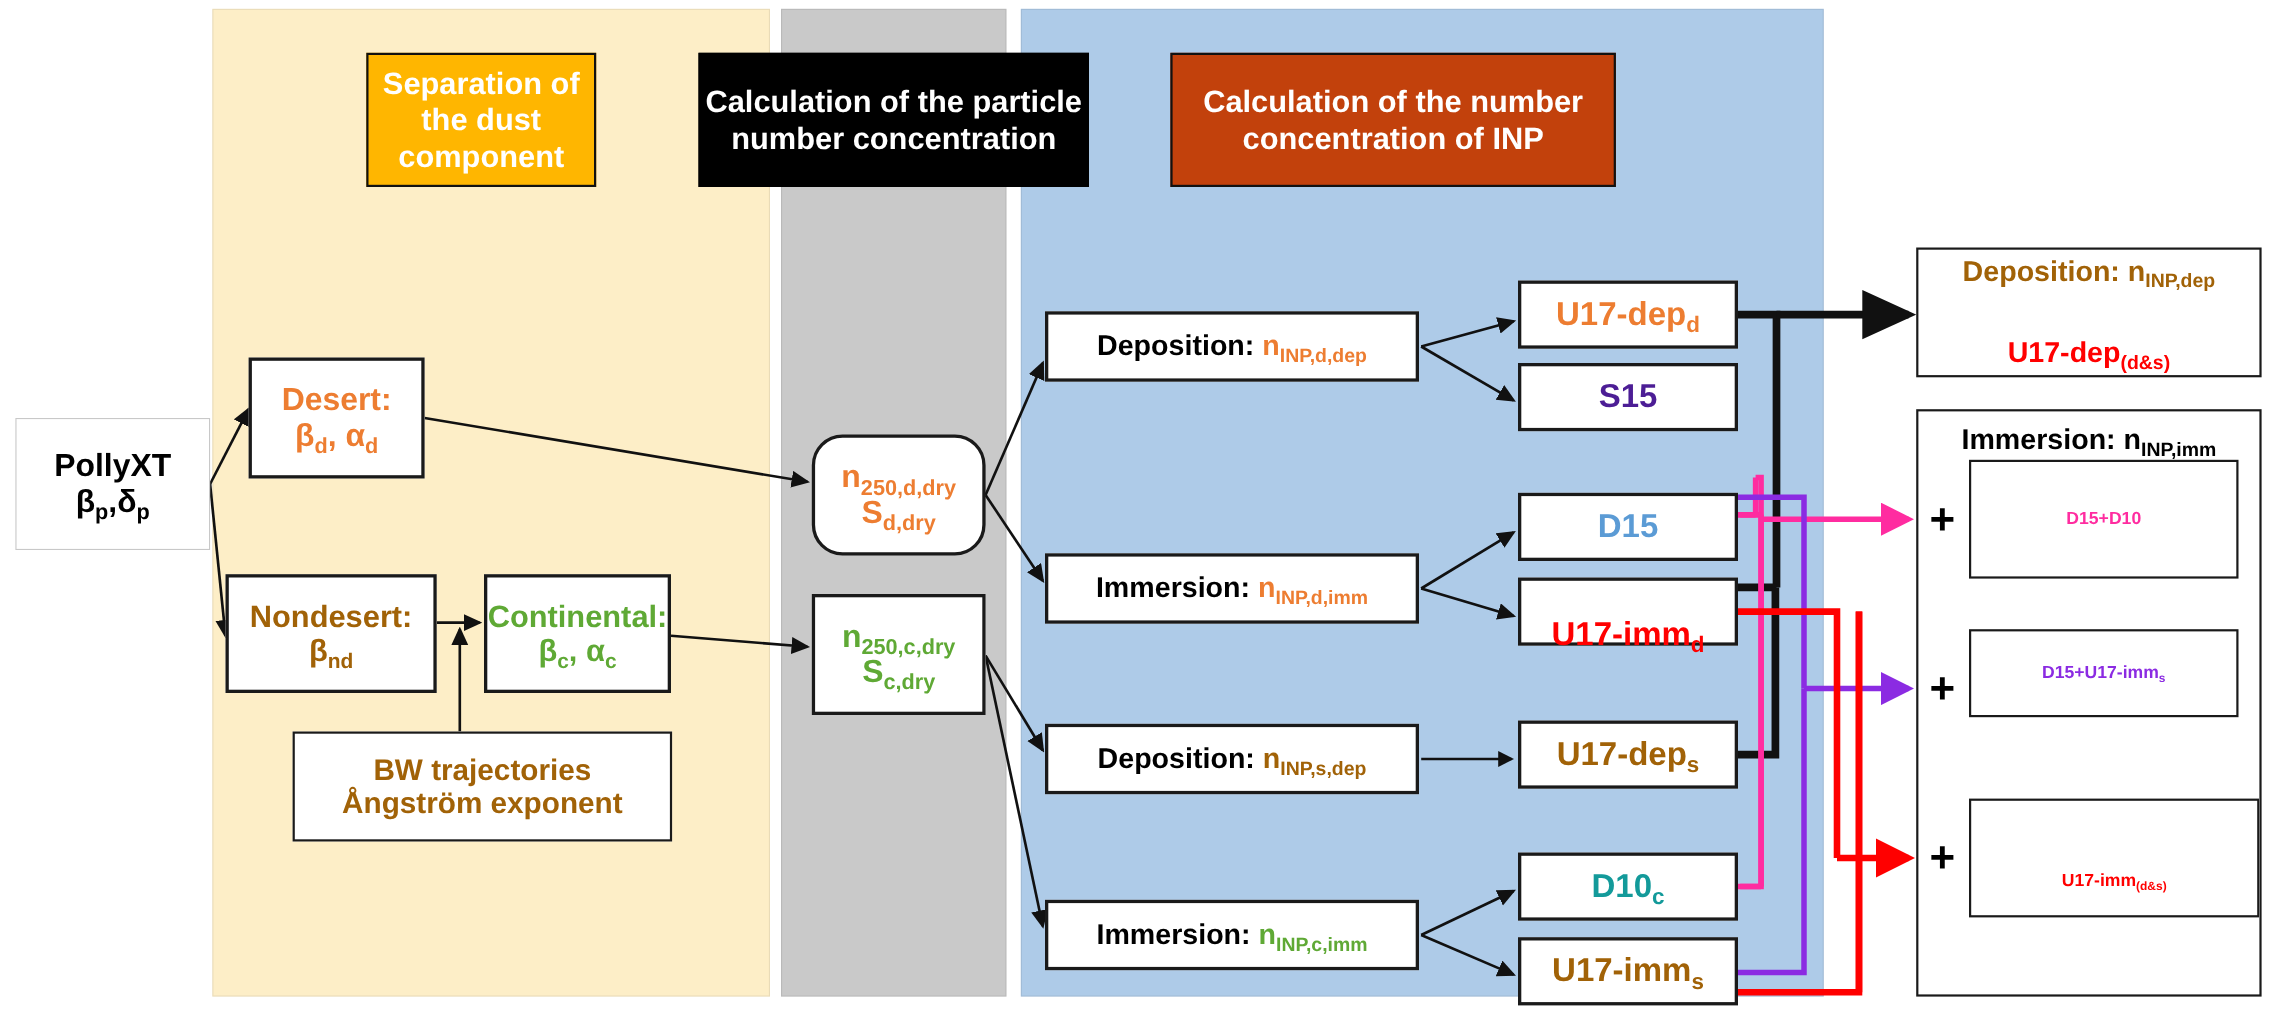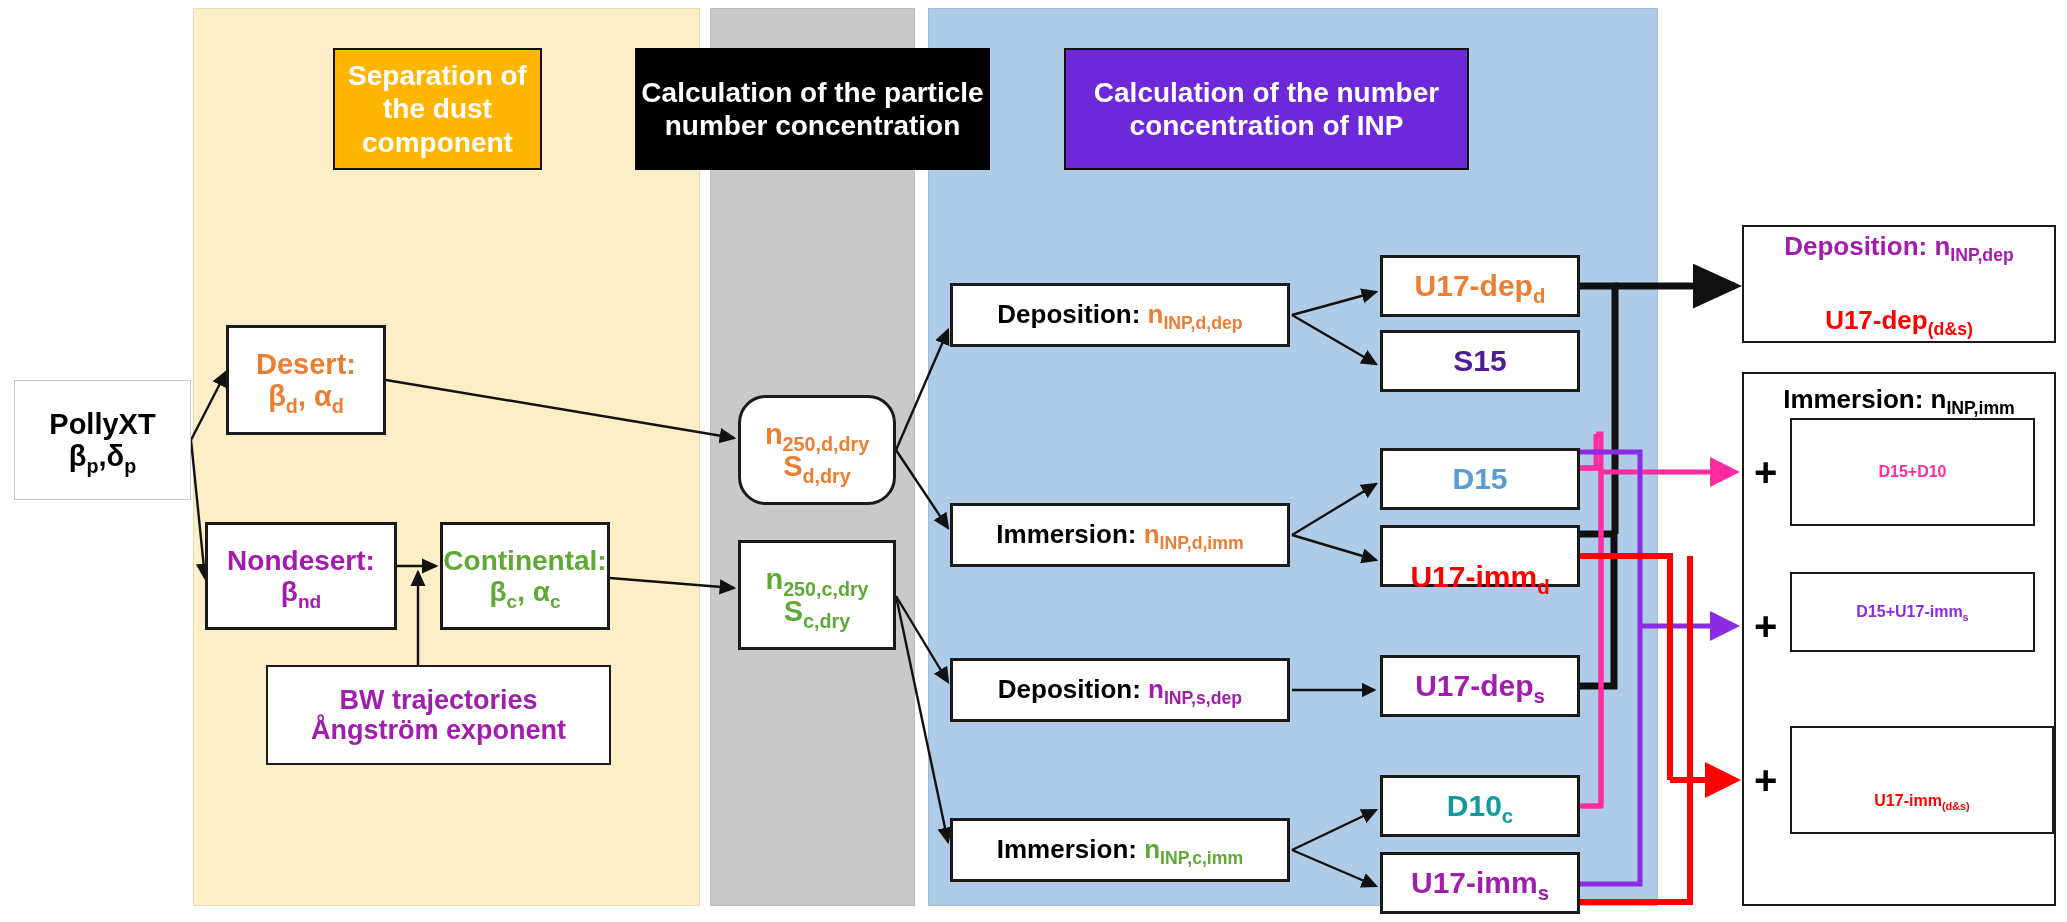--- a/index.html
+++ b/index.html
@@ -10,38 +10,38 @@
   .panel{position:absolute;border:1px solid rgba(0,0,0,.08);box-sizing:border-box;}
   #panel-sep  {left:193px; top:8px;  width:507px;  height:898px; background:#fdeec7;}
   #panel-num  {left:710px; top:8px;  width:205px;  height:898px; background:#c9c9c9;}
   #panel-inp  {left:928px; top:8px;  width:730px;  height:898px; background:#aecbe8;}
 
   
   .banner{position:absolute;box-sizing:border-box;display:flex;align-items:center;justify-content:center;
           text-align:center;font-weight:bold;line-height:1.18;color:#ffffff;border:2px solid #111;}
   #banner-sep{left:309px; top:48px; width:209px; height:122px; background:#ffb600; font-size:28px;margin-left:24px;}
   #banner-num{left:635px; top:48px; width:355px; height:122px; background:#000000; font-size:28px; border-color:#000;}
-  #banner-inp{left:1064px;top:48px; width:405px; height:122px; background:#6d28d9; font-size:28px;}
+  #banner-inp{left:1064px;top:48px; width:405px; height:122px; background:#c2410c; font-size:28px;}
 
   
   .node{position:absolute;box-sizing:border-box;background:#ffffff;border:3px solid #1a1a1a;
         display:flex;align-items:center;justify-content:center;text-align:center;
         font-weight:bold;line-height:1.12;}
   .node.thin{border-width:2px;}
   .node.plain{border:1px solid #c8c8c8;}
   sub{font-size:.68em;line-height:0;}
   .o{color:#ED7D31;}  
   .g{color:#5FA935;}  
   .bl{color:#4c1d95;text-align:center;} 
   .lb{color:#5B9BD5;} 
   .tl{color:#139A9A;} 
   .r{color:#FF0000;margin-top:42px;}  
   .pk{color:#FF2CA0;} 
   .pu{color:#8B2BE2;} 
-  .k{color:#a21caf;}
+  .k{color:#a16207;}
 
   
   #n-pollyxt   {left:14px;  top:380px; width:177px; height:120px; font-size:29px;}
   #n-desert    {left:226px; top:325px; width:160px; height:110px; font-size:29px;}
   #n-nondesert {left:205px; top:522px; width:192px; height:108px; font-size:28px;}
   #n-continental{left:440px;top:522px; width:170px; height:108px; font-size:28px;}
   #n-bw        {left:266px; top:665px; width:345px; height:100px; font-size:27px;}
 
   
   #n-n250d {left:738px; top:395px; width:158px; height:110px; font-size:29px;border-radius:28px;}

